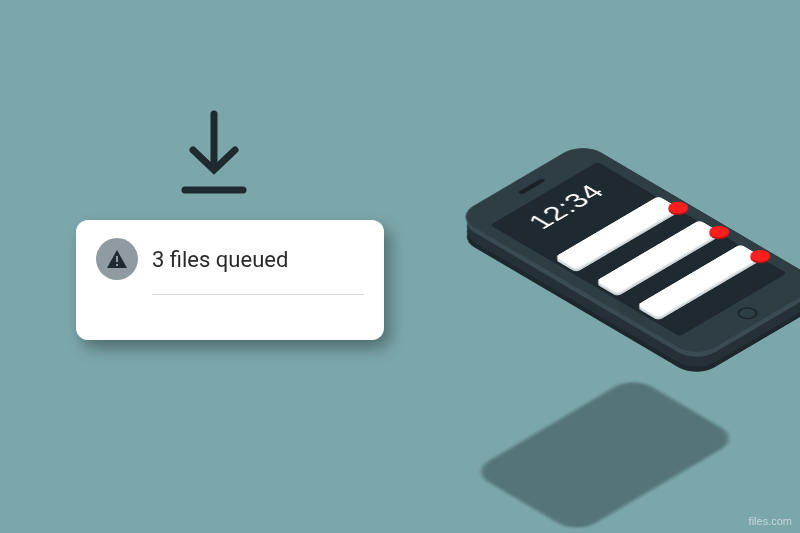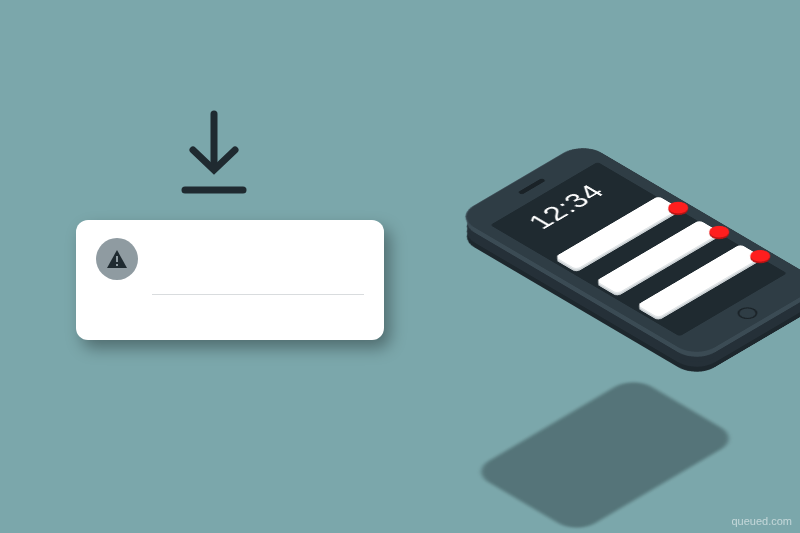--- a/index.html
+++ b/index.html
@@ -188,20 +188,21 @@
 
 <div class="card">
   <div class="card-row">
     <div class="alert-badge">
       <svg width="22" height="20" viewBox="0 0 22 20">
         <polygon points="11,1 21,19 1,19" fill="#1f2a30"></polygon>
         <rect x="10" y="7" width="2" height="6" fill="#8f9ba1"></rect>
         <rect x="10" y="15" width="2" height="2" fill="#8f9ba1"></rect>
       </svg>
     </div>
+    <div class="card-title">3 files queued</div>
   </div>
   <hr class="divider">
 </div>
 
 <div class="phone-wrap">
   <div class="shadow-oval"></div>
   <div class="phone iso">
     <div class="phone-body">
       <div class="phone-speaker"></div>
       <div class="phone-screen"></div>
@@ -215,13 +216,13 @@
       </div>
       <div class="notif n3">
         <div class="notif-dot"></div>
       </div>
 
       <div class="phone-home"></div>
     </div>
   </div>
 </div>
 
-<div class="watermark">queued.com</div>
+<div class="watermark">files.com</div>
 
 </body></html>

